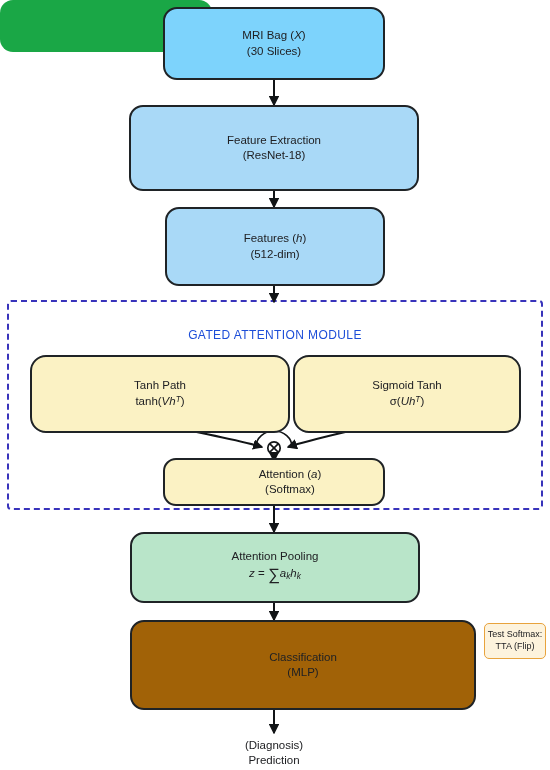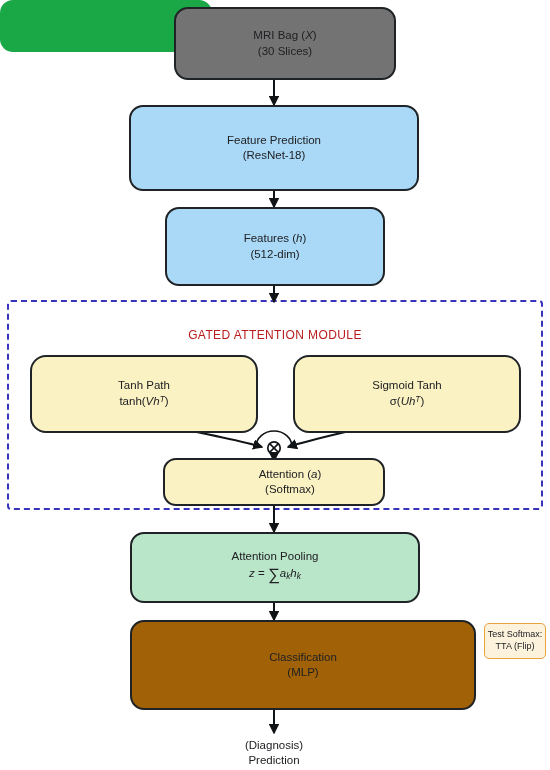--- a/index.html
+++ b/index.html
@@ -37,33 +37,32 @@
     text-align: center;
     line-height: 1.34;
     z-index: 3;
   }
   .node .l1 { font-size: 11.5px; }
   .node .l2 { font-size: 11.5px; }
 
   
   #mri-bag {
     left: 163px; top: 7px; width: 222px; height: 73px;
-    background: #737373;
-    margin-left: 11px;
+    background: #7dd3fc;
   }
   #feature-extraction {
     left: 129px; top: 105px; width: 290px; height: 86px;
     background: #a9d9f7;
   }
   #features {
     left: 165px; top: 207px; width: 220px; height: 79px;
     background: #a9d9f7;
   }
   #tanh-path {
-    left: 30px; top: 355px; width: 228px; height: 78px;
+    left: 30px; top: 355px; width: 260px; height: 78px;
     background: #fbf2c4;
     border-radius: 16px;
   }
   #sigmoid-path {
     left: 293px; top: 355px; width: 228px; height: 78px;
     background: #fbf2c4;
     border-radius: 16px;
   }
   #attention {
     left: 163px; top: 458px; width: 222px; height: 48px;
@@ -103,21 +102,21 @@
     box-sizing: border-box;
     border: 2px dashed #3833bb;
     border-radius: 4px;
     z-index: 1;
     background: #ffffff;
   }
   #gated-title {
     position: absolute;
     left: 7px; top: 328px; width: 536px;
     text-align: center;
-    color: #b91c1c;
+    color: #1d4ed8;
     font-size: 12px;
     letter-spacing: 0.4px;
     z-index: 4;
   }
 
   
   #test-strategy {
     position: absolute;
     left: 484px; top: 623px; width: 62px; height: 36px;
     box-sizing: border-box;
@@ -188,21 +187,21 @@
 
     <line x1="274" y1="685" x2="274" y2="733" stroke="#111416" stroke-width="2" marker-end="url(#arrow)"></line>
   </svg>
 
   <div class="node" id="mri-bag">
     <span class="l1">MRI Bag (<i>X</i>)</span>
     <span class="l2">(30 Slices)</span>
   </div>
 
   <div class="node" id="feature-extraction">
-    <span class="l1">Feature Prediction</span>
+    <span class="l1">Feature Extraction</span>
     <span class="l2">(ResNet-18)</span>
   </div>
 
   <div class="node" id="features">
     <span class="l1">Features (<i>h</i>)</span>
     <span class="l2">(512-dim)</span>
   </div>
 
   <div class="node" id="tanh-path">
     <span class="l1">Tanh Path</span>

